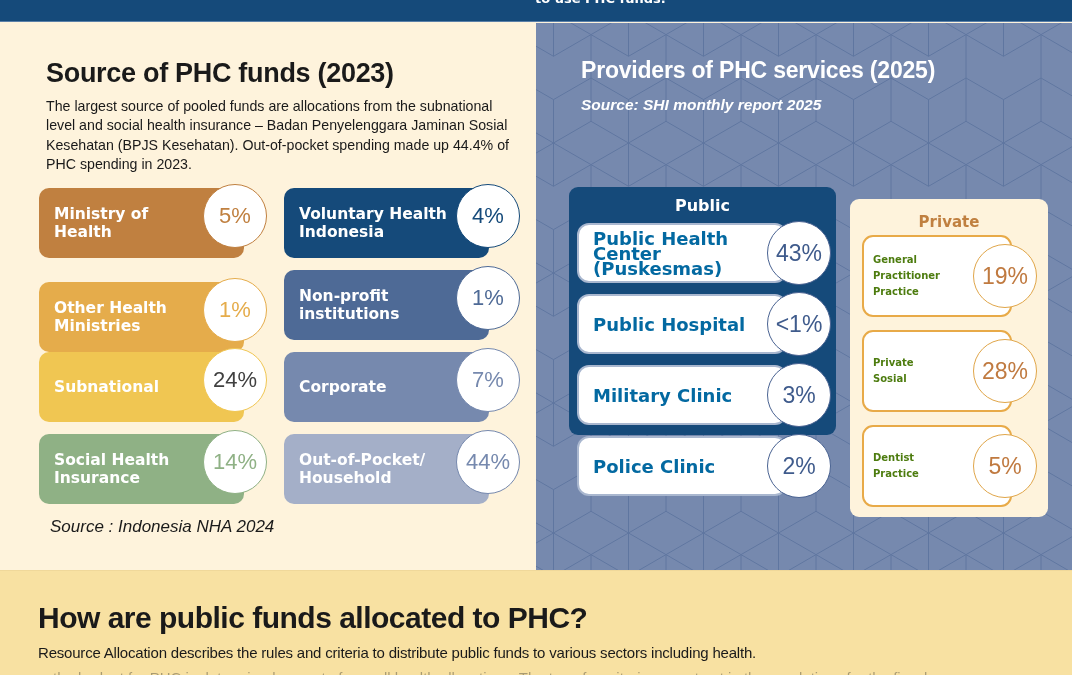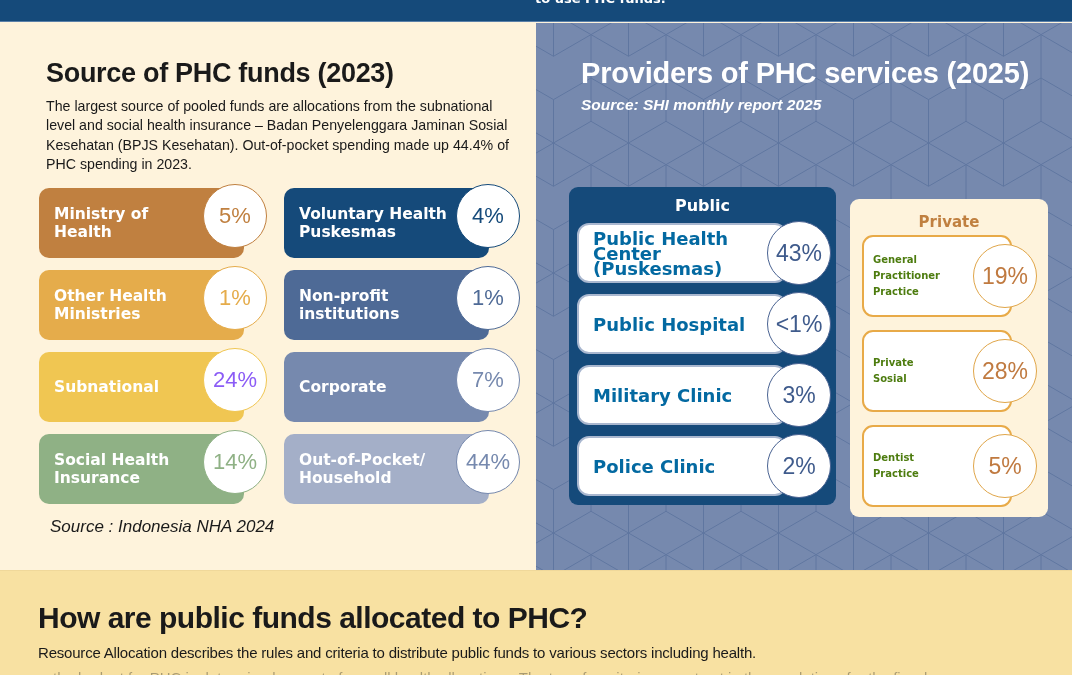--- a/index.html
+++ b/index.html
@@ -14,24 +14,24 @@
   .left-desc { position: absolute; left: 46px; top: 74px; width: 470px; font-size: 14.2px; line-height: 19.3px; color: #1a1a1a; font-family: "Liberation Sans", sans-serif; }
 
   .fund { position: absolute; height: 70px; border-radius: 10px; }
   .fund-label { position: absolute; left: 15px; top: 50%; transform: translateY(-50%); color: #fff; font-weight: bold; font-size: 15.5px; line-height: 18px; font-family: "DejaVu Sans", sans-serif; }
   .fund-circle { position: absolute; top: -4px; width: 64px; height: 64px; border-radius: 50%; background: #fff; display: flex; align-items: center; justify-content: center; font-size: 22px; font-family: "Liberation Sans", sans-serif; }
 
   .left-source { position: absolute; left: 50px; top: 494px; font-size: 17px; font-style: italic; color: #1a1a1a; font-family: "Liberation Sans", sans-serif; }
 
   .right { position: absolute; left: 536px; top: 23px; width: 536px; height: 547px; background-color: #7689ae; overflow: hidden; }
   .hex { position: absolute; left: 0; top: 0; }
-  .right-title { position: absolute; left: 45px; top: 34px; color: #fff; font-size: 29px; white-space: nowrap; font-family: "Liberation Sans", sans-serif; letter-spacing: -0.2px; }
+  .right-title { position: absolute; left: 45px; top: 34px; color: #fff; font-size: 23px; white-space: nowrap; font-family: "Liberation Sans", sans-serif; letter-spacing: -0.2px; }
   .right-source { position: absolute; left: 45px; top: 73px; color: #fff; font-size: 15.5px; font-style: italic; font-weight: bold; font-family: "Liberation Sans", sans-serif; }
 
-  .pub-box { position: absolute; left: 33px; top: 164px; width: 267px; height: 318px; background: #154a7a; border-radius: 9px; }
+  .pub-box { position: absolute; left: 33px; top: 164px; width: 267px; height: 248px; background: #154a7a; border-radius: 9px; }
   .pub-head { position: absolute; left: 0; width: 100%; top: 9px; text-align: center; color: #fff; font-weight: bold; font-size: 16px; font-family: "DejaVu Sans", sans-serif; }
   .pub-item { position: absolute; left: 8px; width: 210px; height: 60px; background: #fff; border-radius: 12px; border: 2px solid #a9b7cf; }
   .pub-label { position: absolute; left: 14px; top: 50%; transform: translateY(-50%); color: #0369a1; font-weight: bold; font-size: 18px; line-height: 15px; font-family: "DejaVu Sans", sans-serif; white-space: nowrap; }
   .pub-circle { position: absolute; left: 197px; width: 64px; height: 64px; border-radius: 50%; background: #fff; border: 1.5px solid #4a6392; display: flex; align-items: center; justify-content: center; color: #3f5b8c; font-size: 23px; font-family: "Liberation Sans", sans-serif; }
 
   .priv-box { position: absolute; left: 314px; top: 176px; width: 198px; height: 318px; background: #fef3dc; border-radius: 9px; }
   .priv-head { position: absolute; left: 0; width: 100%; top: 14px; text-align: center; color: #c08040; font-weight: bold; font-size: 15px; font-family: "DejaVu Sans", sans-serif; }
   .priv-item { position: absolute; left: 12px; width: 150px; height: 82px; background: #fff; border-radius: 11px; border: 2px solid #e8aa48; }
   .priv-label { position: absolute; left: 9px; top: 50%; transform: translateY(-50%); color: #4d7c0f; font-weight: bold; font-size: 10px; line-height: 16px; font-family: "DejaVu Sans", sans-serif; white-space: nowrap; }
   .priv-circle { position: absolute; left: 122px; width: 64px; height: 64px; border-radius: 50%; background: #fff; border: 1.5px solid #e0a64a; display: flex; align-items: center; justify-content: center; color: #c07a40; font-size: 23px; font-family: "Liberation Sans", sans-serif; }
@@ -49,35 +49,35 @@
 </div>
 
 <section class="left">
   <h2 class="left-title">Source of PHC funds (2023)</h2>
   <p class="left-desc">The largest source of pooled funds are allocations from the subnational level and social health insurance – Badan Penyelenggara Jaminan Sosial Kesehatan (BPJS Kesehatan). Out-of-pocket spending made up 44.4% of PHC spending in 2023.</p>
 
   <div class="fund" style="left:39px; top:165px; width:205px; background:#c08040;">
     <span class="fund-label" style="width:120px;">Ministry of Health</span>
     <span class="fund-circle" style="left:164px; border:1.5px solid #c08040; color:#c08040;">5%</span>
   </div>
-  <div class="fund" style="left:39px; top:247px; width:205px; background:#e5ac4b;">
+  <div class="fund" style="left:39px; top:259px; width:205px; background:#e5ac4b;">
     <span class="fund-label" style="width:140px;">Other Health Ministries</span>
     <span class="fund-circle" style="left:164px; border:1.5px solid #e5ac4b; color:#e5ac4b;">1%</span>
   </div>
   <div class="fund" style="left:39px; top:329px; width:205px; background:#f0c652;">
     <span class="fund-label">Subnational</span>
-    <span class="fund-circle" style="left:164px; border:1.5px solid #f0c652; color:#8b5cf6;text-align:right;">24%</span>
+    <span class="fund-circle" style="left:164px; border:1.5px solid #f0c652; color:#404040;text-align:right;">24%</span>
   </div>
   <div class="fund" style="left:39px; top:411px; width:205px; background:#8fb185;">
     <span class="fund-label" style="width:140px;">Social Health Insurance</span>
     <span class="fund-circle" style="left:164px; border:1.5px solid #8fb185; color:#8fb185;">14%</span>
   </div>
 
   <div class="fund" style="left:284px; top:165px; width:205px; background:#154a7a;">
-    <span class="fund-label" style="width:165px;">Voluntary Health Puskesmas</span>
+    <span class="fund-label" style="width:165px;">Voluntary Health Indonesia</span>
     <span class="fund-circle" style="left:172px; border:1.5px solid #154a7a; color:#154a7a;">4%</span>
   </div>
   <div class="fund" style="left:284px; top:247px; width:205px; background:#4e6a96;">
     <span class="fund-label" style="width:120px;">Non-profit institutions</span>
     <span class="fund-circle" style="left:172px; border:1.5px solid #4e6a96; color:#4e6a96;">1%</span>
   </div>
   <div class="fund" style="left:284px; top:329px; width:205px; background:#7689ae;">
     <span class="fund-label">Corporate</span>
     <span class="fund-circle" style="left:172px; border:1.5px solid #7689ae; color:#7689ae;">7%</span>
   </div>

